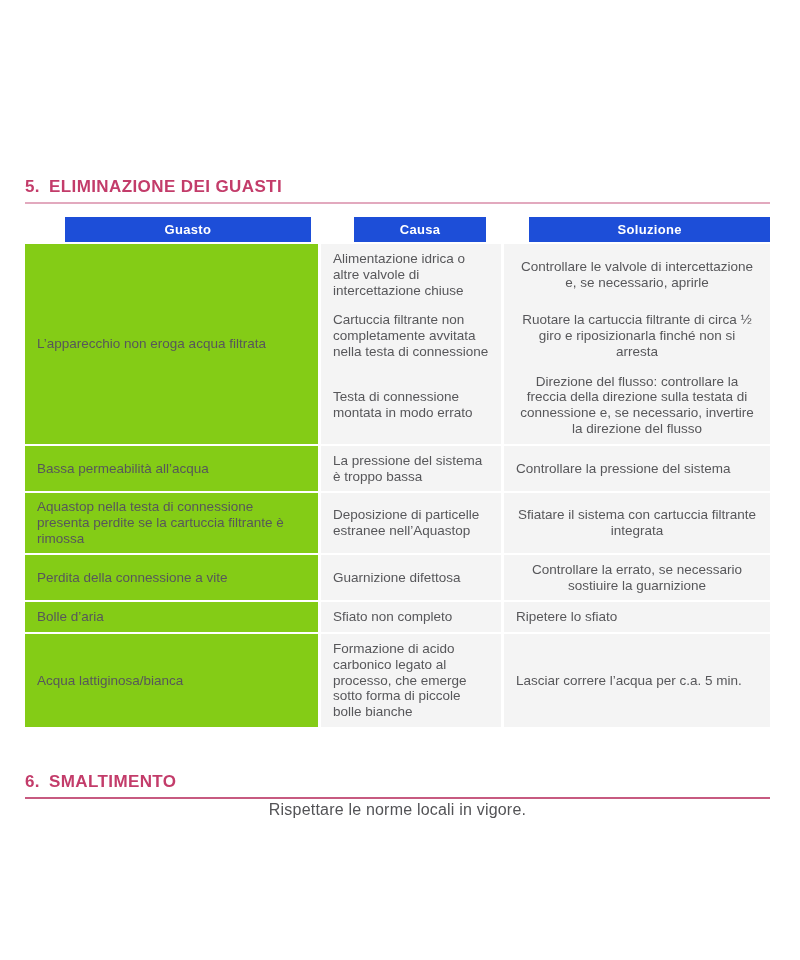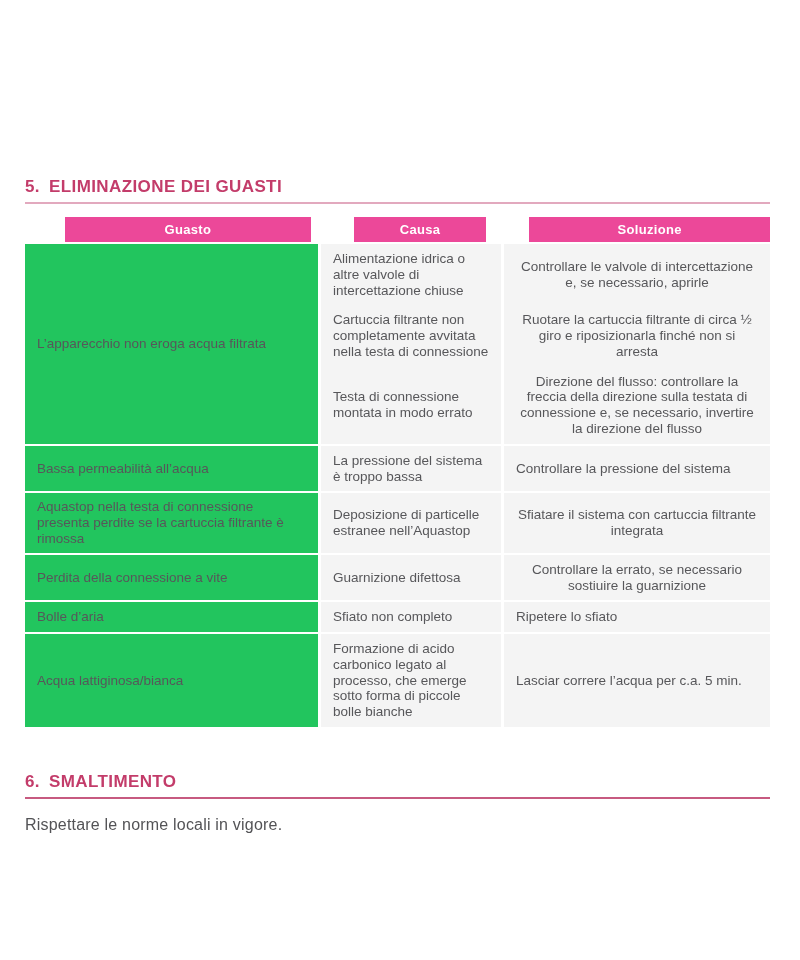--- a/index.html
+++ b/index.html
@@ -41,21 +41,21 @@
   
   .tbl {
     margin-top: 13px;
     width: 745px;
   }
   .thead {
     display: flex;
     gap: 3px;
   }
   .th {
-    background: #ec4899;
+    background: #1d4ed8;
     color: #ffffff;
     font-weight: bold;
     font-size: 13px;
     letter-spacing: 0.3px;
     height: 25px;
     display: flex;
     align-items: center;
     justify-content: center;
     margin-left: 40px;
   }
@@ -71,43 +71,44 @@
   }
   .cell {
     box-sizing: border-box;
     display: flex;
     align-items: center;
     padding: 6px 12px;
     font-size: 13.5px;
     line-height: 1.17;
     color: #57575a;
   }
-  .cell-guasto { background: #22c55e; }
+  .cell-guasto { background: #84cc16; }
   .cell-light  { background: #f4f4f4; }
   .right-group {
     display: flex;
     flex-direction: column;
     width: 449px;
   }
   .subrow {
     display: flex;
     gap: 3px;
     flex: 1 0 auto;
   }
   .subrow .cell-causa { width: 180px; }
   .subrow .cell-sol   { width: 266px; text-align: center; }
   .subrow .cell { padding-top: 7px; padding-bottom: 7px; }
 
   
   .section-6 { margin-top: 45px; }
   .disposal-text {
-    margin-top: 17px;
+    margin-top: 2px;
     font-size: 16px;
     color: #535356;
     letter-spacing: 0.2px;
+    text-align: center;
   }
 </style>
 </head>
 <body>
 
 <div class="page">
 
   <div class="section-5">
     <div class="sec-heading">
       <span class="num">5.</span>

